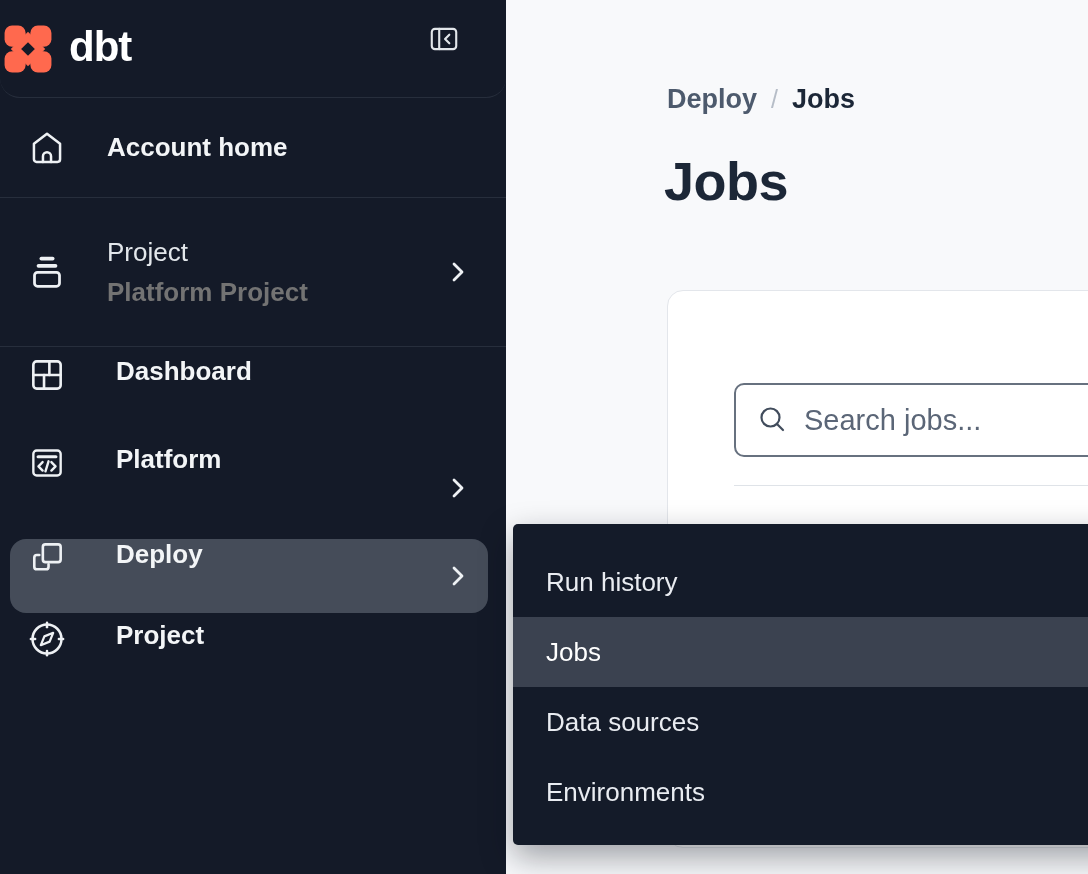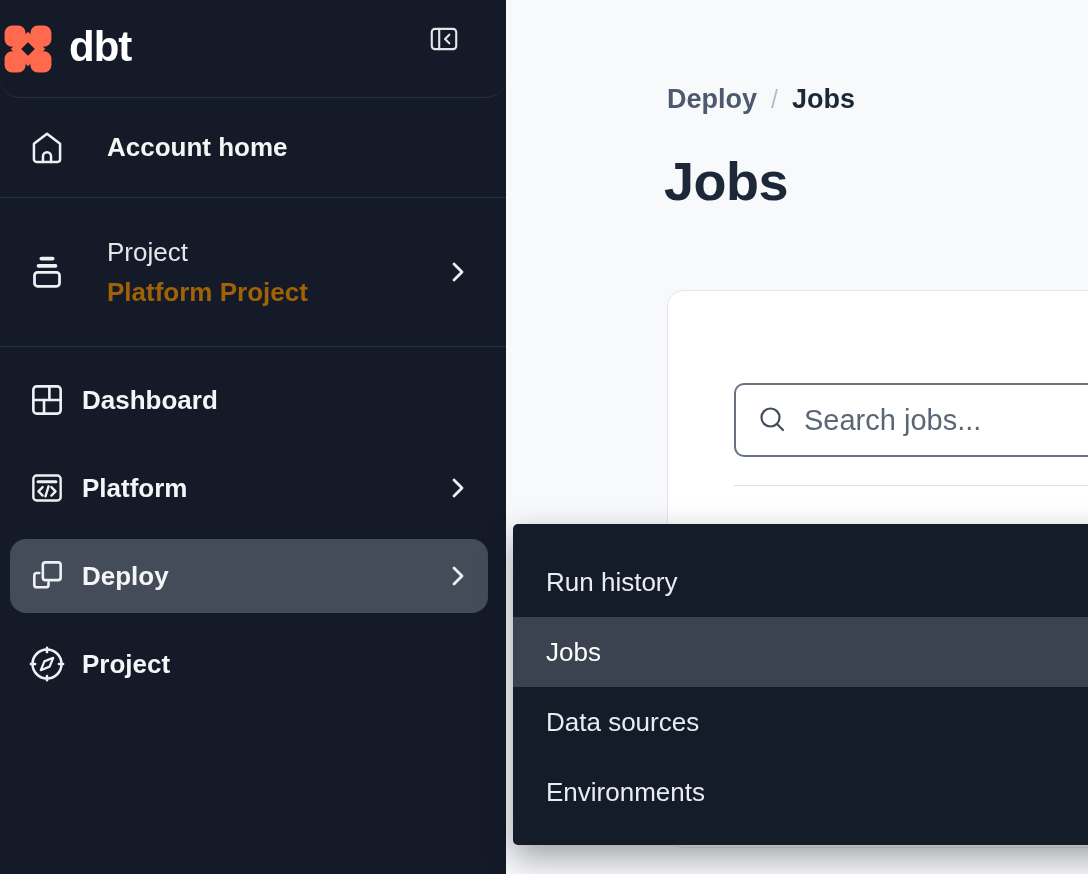--- a/index.html
+++ b/index.html
@@ -29,27 +29,27 @@
   }
   .sb-row {
     position:relative; display:flex; align-items:center;
     padding-left:27px; gap:40px;
   }
   .row-account { height:100px; border-bottom:1px solid #272e3c; }
   .row-project { height:149px; border-bottom:1px solid #272e3c; }
   .sb-label { font-size:26px; font-weight:700; color:#f3f5f7; }
   .proj-lines { display:flex; flex-direction:column; line-height:40px; }
   .proj-top { font-size:26px; font-weight:400; color:#e3e7eb; }
-  .proj-bottom { font-size:26px; font-weight:700; color:#a16207; }
+  .proj-bottom { font-size:26px; font-weight:700; color:#737373; }
   .chev { position:absolute; right:37px; top:50%; transform:translateY(-50%); }
 
   .sb-nav { position:absolute; left:0; top:356px; width:506px; }
   .nav-item {
-    position:relative; height:88px; display:flex; align-items:center;
-    padding-left:27px; gap:15px; cursor:pointer;
+    position:relative; height:88px; display:flex; 
+    padding-left:27px; gap:49px; cursor:pointer;
   }
   .nav-item.active {
     height:74px; margin:7px 18px 7px 10px; padding-left:17px;
     background:#454c59; border-radius:16px;
   }
   .ico-box { width:40px; display:flex; justify-content:center; }
 
   
   .main { position:absolute; left:506px; top:0; right:0; height:874px; background:#f8f9fb; }
   .breadcrumb {

